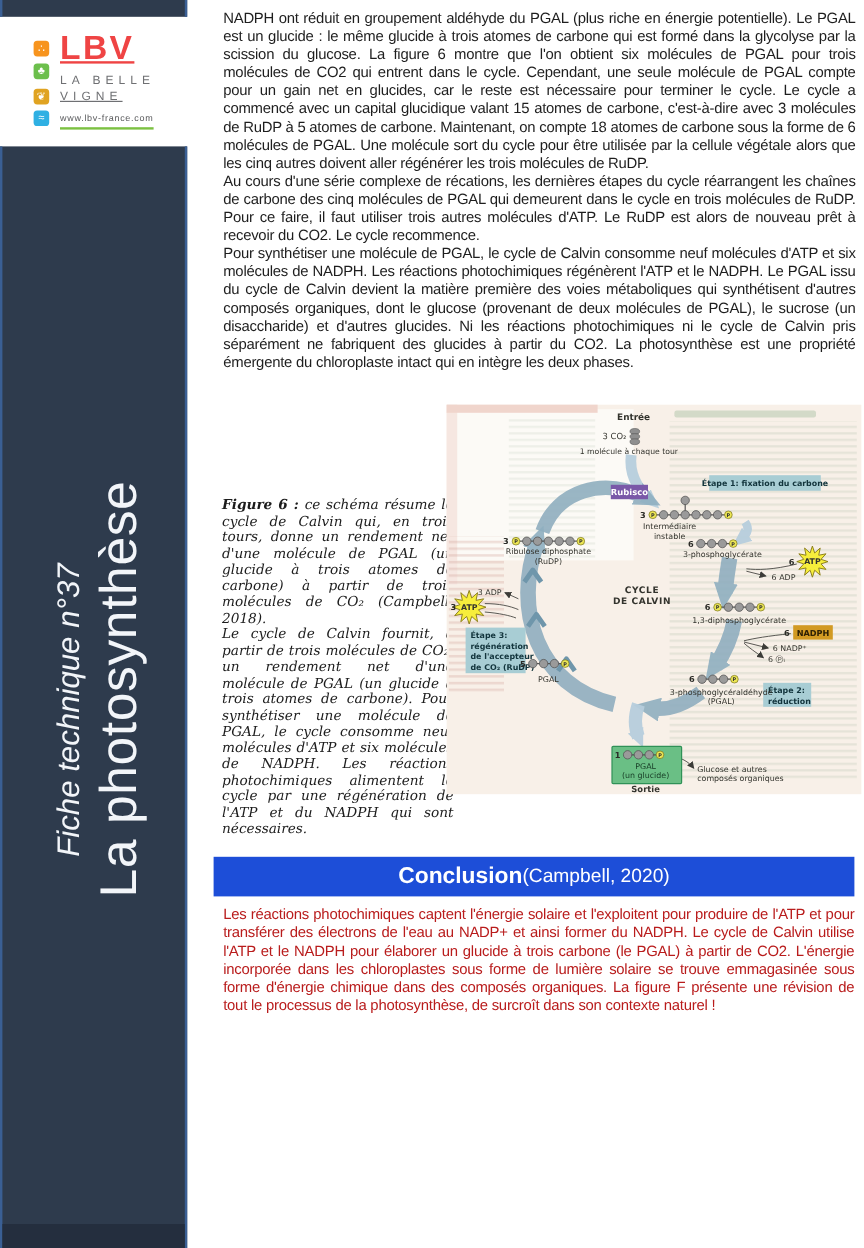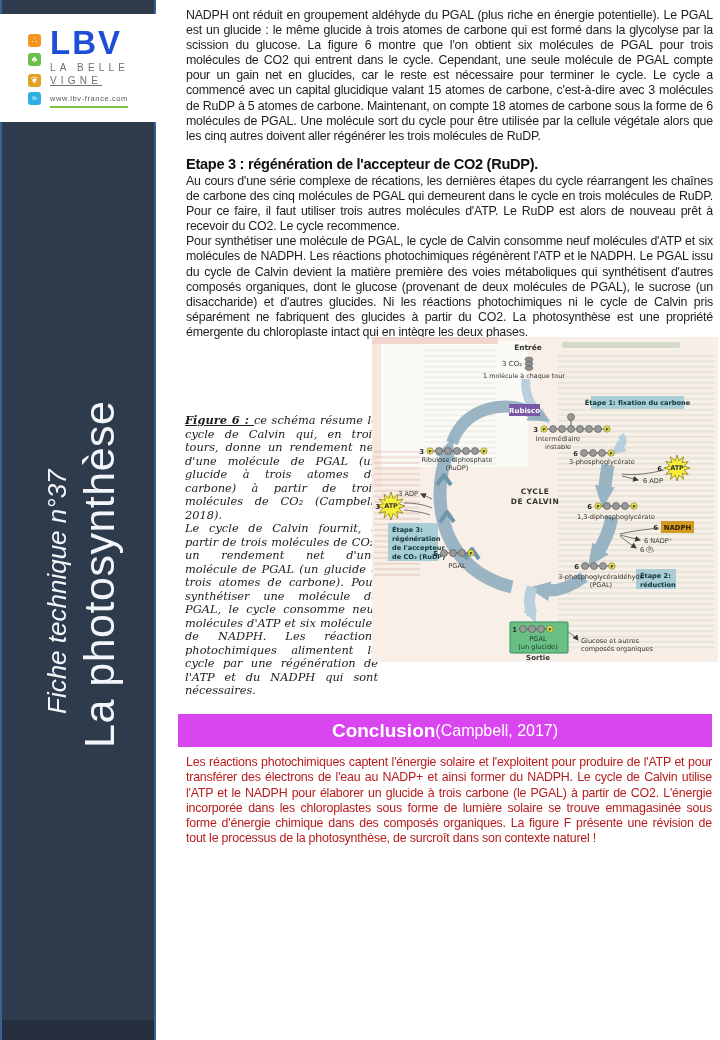--- a/index.html
+++ b/index.html
@@ -13,38 +13,38 @@
   .sidebar{position:absolute;left:0;top:122px;width:156px;height:918px;background:#2e3b4d;
     border-left:2px solid #3a5f94;border-right:2px solid #3a5f94;box-sizing:border-box;}
   .sidebar-bottom{position:absolute;left:0;bottom:0;width:100%;height:20px;background:#242e3e;}
   .vtext{position:absolute;left:41px;top:748px;width:420px;height:86px;
     transform:rotate(-90deg);transform-origin:0 0;color:#f2f5f9;white-space:nowrap;}
   .vtext .l1{font-style:italic;font-size:26px;line-height:33px;padding-left:34px;font-weight:400;}
   .vtext .l2{font-size:43px;line-height:50px;letter-spacing:.5px;font-weight:400;}
   
   .sq{position:absolute;width:13px;height:13px;border-radius:3px;color:#fff;
     font-size:9px;line-height:13px;text-align:center;}
-  .lbv{position:absolute;left:50px;top:26px;font-size:33px;font-weight:800;color:#1d4ed8;
-    letter-spacing:2px;line-height:1;}
+  .lbv{position:absolute;left:50px;top:26px;font-size:28px;font-weight:800;color:#ef4444;
+    letter-spacing:2px;line-height:1;text-decoration:underline;}
   .lbv-sub{position:absolute;left:50px;color:#6f7073;font-size:10px;letter-spacing:4.2px;
     font-weight:500;line-height:1;text-align:right;}
   .lbv-url{position:absolute;left:50px;top:94px;font-size:7.5px;color:#58595b;letter-spacing:.6px;
     padding-bottom:3px;border-bottom:2px solid #7cc142;text-decoration:none;}
   
   .maincol{position:absolute;left:186px;top:8px;width:527px;color:#1e1e1e;
     font-size:12.4px;line-height:15.1px;letter-spacing:-0.2px;text-align:justify;}
   .maincol p{margin:0;}
   .maincol h3{margin:13px 0 2px 0;font-size:14.6px;letter-spacing:-0.3px;color:#111;}
   .caption{position:absolute;left:185px;top:414px;width:193px;
     font-family:"DejaVu Serif",serif;font-style:italic;font-size:11.4px;line-height:13.5px;
     color:#1c1c1c;text-align:justify;}
   .caption p{margin:0;}
-  .caption .figlabel{font-weight:700;text-decoration:underline;}
-  
-  .banner{position:absolute;left:178px;top:714px;width:534px;height:33px;background:#d946ef;
+  .caption .figlabel{font-weight:700;}
+  
+  .banner{position:absolute;left:178px;top:714px;width:534px;height:33px;background:#1d4ed8;
     color:#ffffff;display:flex;align-items:center;justify-content:center;}
   .banner .b1{font-size:19px;font-weight:700;}
   .banner .b2{font-size:16px;font-weight:400;}
   .concl{position:absolute;left:186px;top:755px;width:526px;color:#b91c1c;
     font-size:12.4px;line-height:15.3px;letter-spacing:-0.2px;text-align:justify;}
   
   .diagram{position:absolute;left:372px;top:337px;width:346px;height:325px;}
   .lblc{font-size:6.6px;fill:#34342e;text-anchor:middle;font-family:"DejaVu Sans",sans-serif;}
   .lbls{font-size:6.6px;fill:#34342e;text-anchor:start;font-family:"DejaVu Sans",sans-serif;}
   .lble{font-size:6.6px;fill:#34342e;text-anchor:end;font-family:"DejaVu Sans",sans-serif;}
@@ -79,21 +79,20 @@
 <div class="sidebar">
   <div class="sidebar-bottom"></div>
 </div>
 <div class="vtext">
   <div class="l1">Fiche technique n°37</div>
   <div class="l2">La photosynthèse</div>
 </div>
 
 <div class="maincol">
   <p>NADPH ont réduit en groupement aldéhyde du PGAL (plus riche en énergie potentielle). Le PGAL est un glucide : le même glucide à trois atomes de carbone qui est formé dans la glycolyse par la scission du glucose. La figure 6 montre que l'on obtient six molécules de PGAL pour trois molécules de CO2 qui entrent dans le cycle. Cependant, une seule molécule de PGAL compte pour un gain net en glucides, car le reste est nécessaire pour terminer le cycle. Le cycle a commencé avec un capital glucidique valant 15 atomes de carbone, c'est-à-dire avec 3 molécules de RuDP à 5 atomes de carbone. Maintenant, on compte 18 atomes de carbone sous la forme de 6 molécules de PGAL. Une molécule sort du cycle pour être utilisée par la cellule végétale alors que les cinq autres doivent aller régénérer les trois molécules de RuDP.</p>
-  <h3>Etape 3 : régénération de l'accepteur de CO2 (RuDP).</h3>
   <p>Au cours d'une série complexe de récations, les dernières étapes du cycle réarrangent les chaînes de carbone des cinq molécules de PGAL qui demeurent dans le cycle en trois molécules de RuDP. Pour ce faire, il faut utiliser trois autres molécules d'ATP. Le RuDP est alors de nouveau prêt à recevoir du CO2. Le cycle recommence.</p>
   <p>Pour synthétiser une molécule de PGAL, le cycle de Calvin consomme neuf molécules d'ATP et six molécules de NADPH. Les réactions photochimiques régénèrent l'ATP et le NADPH. Le PGAL issu du cycle de Calvin devient la matière première des voies métaboliques qui synthétisent d'autres composés organiques, dont le glucose (provenant de deux molécules de PGAL), le sucrose (un disaccharide) et d'autres glucides. Ni les réactions photochimiques ni le cycle de Calvin pris séparément ne fabriquent des glucides à partir du CO2. La photosynthèse est une propriété émergente du chloroplaste intact qui en intègre les deux phases.</p>
 </div>
 
 <div class="caption">
   <p><span class="figlabel">Figure 6 : </span><span>ce schéma résume le cycle de Calvin qui, en trois tours, donne un rendement net d'une molécule de PGAL (un glucide à trois atomes de carbone) à partir de trois molécules de CO₂ (Campbell, 2018).</span></p>
   <p>Le cycle de Calvin fournit, à partir de trois molécules de CO₂, un rendement net d'une molécule de PGAL (un glucide à trois atomes de carbone). Pour synthétiser une molécule de PGAL, le cycle consomme neuf molécules d'ATP et six molécules de NADPH. Les réactions photochimiques alimentent le cycle par une régénération de l'ATP et du NADPH qui sont nécessaires.</p>
 </div>
 
 <svg class="diagram" viewBox="0 0 346 325">
@@ -269,15 +268,15 @@
   <text x="145" y="294.5" class="num">1</text>
   <text x="166" y="303.5" class="lblc" style="fill:#173c25">PGAL</text>
   <text x="166" y="311.5" class="lblc" style="fill:#173c25">(un glucide)</text>
   <text x="166" y="323" class="lblc bold" style="font-size:7px">Sortie</text>
   <text x="209" y="306" class="lbls">Glucose et autres</text>
   <text x="209" y="314" class="lbls">composés organiques</text>
 </svg>
 
 <div class="banner">
   <span class="b1">Conclusion</span>
-    <span class="b2">(Campbell, 2017)</span>
+    <span class="b2">(Campbell, 2020)</span>
 </div>
 <div class="concl">Les réactions photochimiques captent l'énergie solaire et l'exploitent pour produire de l'ATP et pour transférer des électrons de l'eau au NADP+ et ainsi former du NADPH. Le cycle de Calvin utilise l'ATP et le NADPH pour élaborer un glucide à trois carbone (le PGAL) à partir de CO2. L'énergie incorporée dans les chloroplastes sous forme de lumière solaire se trouve emmagasinée sous forme d'énergie chimique dans des composés organiques. La figure F présente une révision de tout le processus de la photosynthèse, de surcroît dans son contexte naturel !</div>
 
 </body></html>

